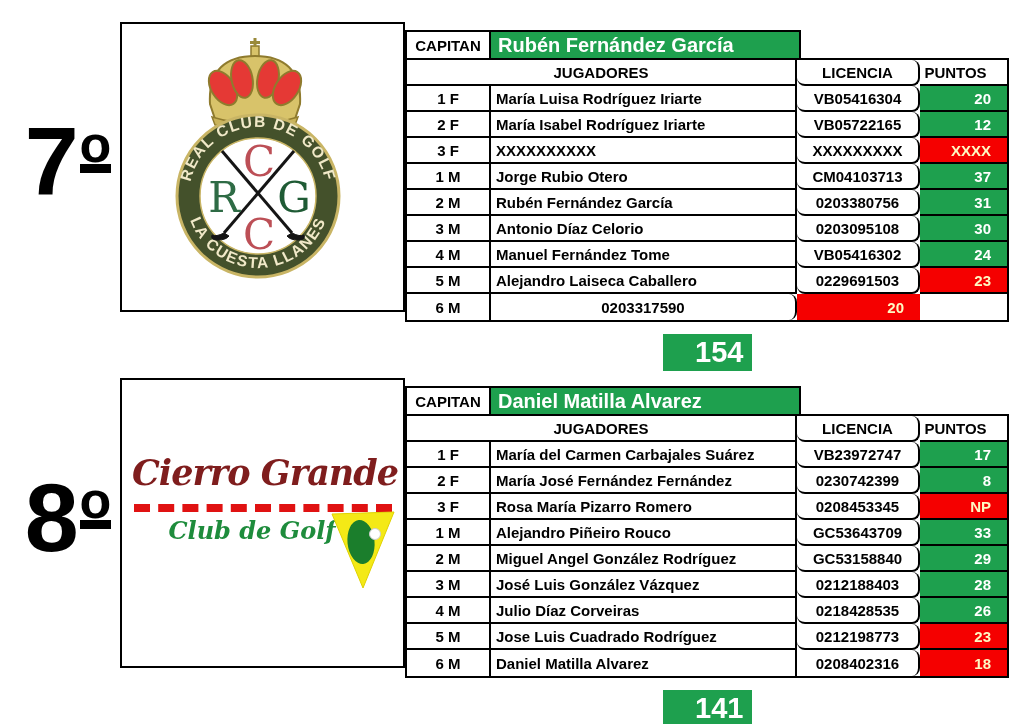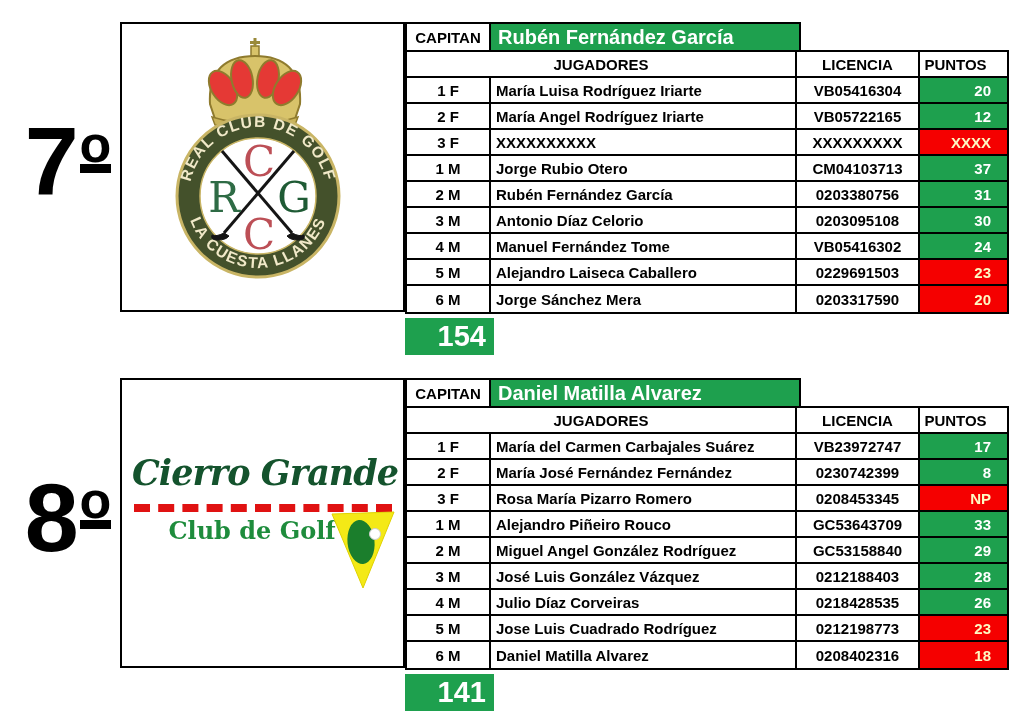--- a/index.html
+++ b/index.html
@@ -27,35 +27,35 @@
   .logo-box {
     position:absolute; left:120px; top:0; width:285px; height:290px;
     border:2px solid #000; box-sizing:border-box; background:#fff;
   }
   .crest-svg { position:absolute; left:0; top:0; }
 
   
   .cg-line1 {
     position:absolute; left:8px; top:72px; width:270px; text-align:center;
     font-family:"DejaVu Serif", serif; font-style:italic; font-weight:bold;
-    font-size:35px; color:#14532d; white-space:nowrap; letter-spacing:-1px;
+    font-size:35px; color:#7f1d1d; white-space:nowrap; letter-spacing:-1px;
   }
   .cg-dash {
     position:absolute; left:12px; top:124px; width:258px; height:0;
     border-top:8px dashed #E01212;
   }
   .cg-line2 {
     position:absolute; left:30px; top:136px; width:200px; text-align:center;
-    font-family:"DejaVu Serif", serif; font-weight:bold;
+    font-family:"DejaVu Serif", serif; font-style:italic; font-weight:bold;
     font-size:24px; color:#1E8C3C; white-space:nowrap;
   }
   .cg-pennant { position:absolute; left:208px; top:128px; }
 
   
-  .tableblock { position:absolute; left:405px; top:0; width:606px; }
+  .tableblock { position:absolute; left:405px; top:8px; width:606px; }
   .cap-row { display:flex; height:30px; }
   .cap-label {
     width:86px; box-sizing:border-box; border:2px solid #000; background:#fff;
     display:flex; align-items:center; justify-content:center;
     font-weight:bold; font-size:15px; color:#000;
   }
   .cap-name {
     width:310px; box-sizing:border-box; border:2px solid #000; border-left:none;
     background:var(--green); color:#fff; display:flex; align-items:center;
     padding-left:7px; font-weight:bold; font-size:20px; white-space:nowrap;
@@ -67,27 +67,27 @@
   }
   .cell {
     box-sizing:border-box; border-right:2px solid #000; border-bottom:2px solid #000;
     display:flex; align-items:center; font-weight:bold; font-size:15px; color:#000;
     white-space:nowrap; overflow:hidden;
   }
   .c-span2 { grid-column:1 / 3; justify-content:center; }
   .c-head { justify-content:center; }
   .c-pos { justify-content:center; }
   .c-name { padding-left:5px; }
-  .c-lic { justify-content:center; }
+  .c-lic { justify-content:center;border-radius:8px; }
   .c-pts { justify-content:flex-end; padding-right:16px; border-right:none; }
   .c-last { border-bottom:none; }
   .c-pts[data-status="green"] { background:var(--green); color:#fff; }
   .c-pts[data-status="red"]   { background:var(--red);   color:#fef9c3; }
 
-  .total-row { width:604px; display:flex; justify-content:flex-start; margin-top:4px; }
+  .total-row { width:604px; display:flex; justify-content:center; margin-top:12px; }
   .total-box {
     width:89px; height:37px; background:var(--green); color:#fff;
     display:flex; align-items:center; justify-content:flex-end;
     padding-right:8px; box-sizing:border-box;
     font-weight:bold; font-size:29px;
   }
   :root { --green:#1EA04E; --red:#F50000; }
 </style>
 </head>
 <body>
@@ -154,21 +154,21 @@
         <div class="cell c-span2 c-head">JUGADORES</div>
         <div class="cell c-head c-lic">LICENCIA</div>
         <div class="cell c-head c-pts" style="justify-content:center;color:#000;">PUNTOS</div>
 
         <div class="cell c-pos">1 F</div>
         <div class="cell c-name">María Luisa Rodríguez Iriarte</div>
         <div class="cell c-lic">VB05416304</div>
         <div class="cell c-pts" data-status="green">20</div>
 
         <div class="cell c-pos">2 F</div>
-        <div class="cell c-name">María Angel Rodríguez Iriarte</div>
+        <div class="cell c-name">María Isabel Rodríguez Iriarte</div>
         <div class="cell c-lic">VB05722165</div>
         <div class="cell c-pts" data-status="green">12</div>
 
         <div class="cell c-pos">3 F</div>
         <div class="cell c-name">XXXXXXXXXX</div>
         <div class="cell c-lic">XXXXXXXXX</div>
         <div class="cell c-pts" data-status="red">XXXX</div>
 
         <div class="cell c-pos">1 M</div>
         <div class="cell c-name">Jorge Rubio Otero</div>
@@ -189,21 +189,20 @@
         <div class="cell c-name">Manuel Fernández Tome</div>
         <div class="cell c-lic">VB05416302</div>
         <div class="cell c-pts" data-status="green">24</div>
 
         <div class="cell c-pos">5 M</div>
         <div class="cell c-name">Alejandro Laiseca Caballero</div>
         <div class="cell c-lic">0229691503</div>
         <div class="cell c-pts" data-status="red">23</div>
 
         <div class="cell c-pos c-last">6 M</div>
-        <div class="cell c-name c-last">Jorge Sánchez Mera</div>
         <div class="cell c-lic c-last">0203317590</div>
         <div class="cell c-pts c-last" data-status="red">20</div>
       </div>
       <div class="total-row">
         <div class="total-box">154</div>
       </div>
     </div>
   </div>
 
   <div class="section s1">

